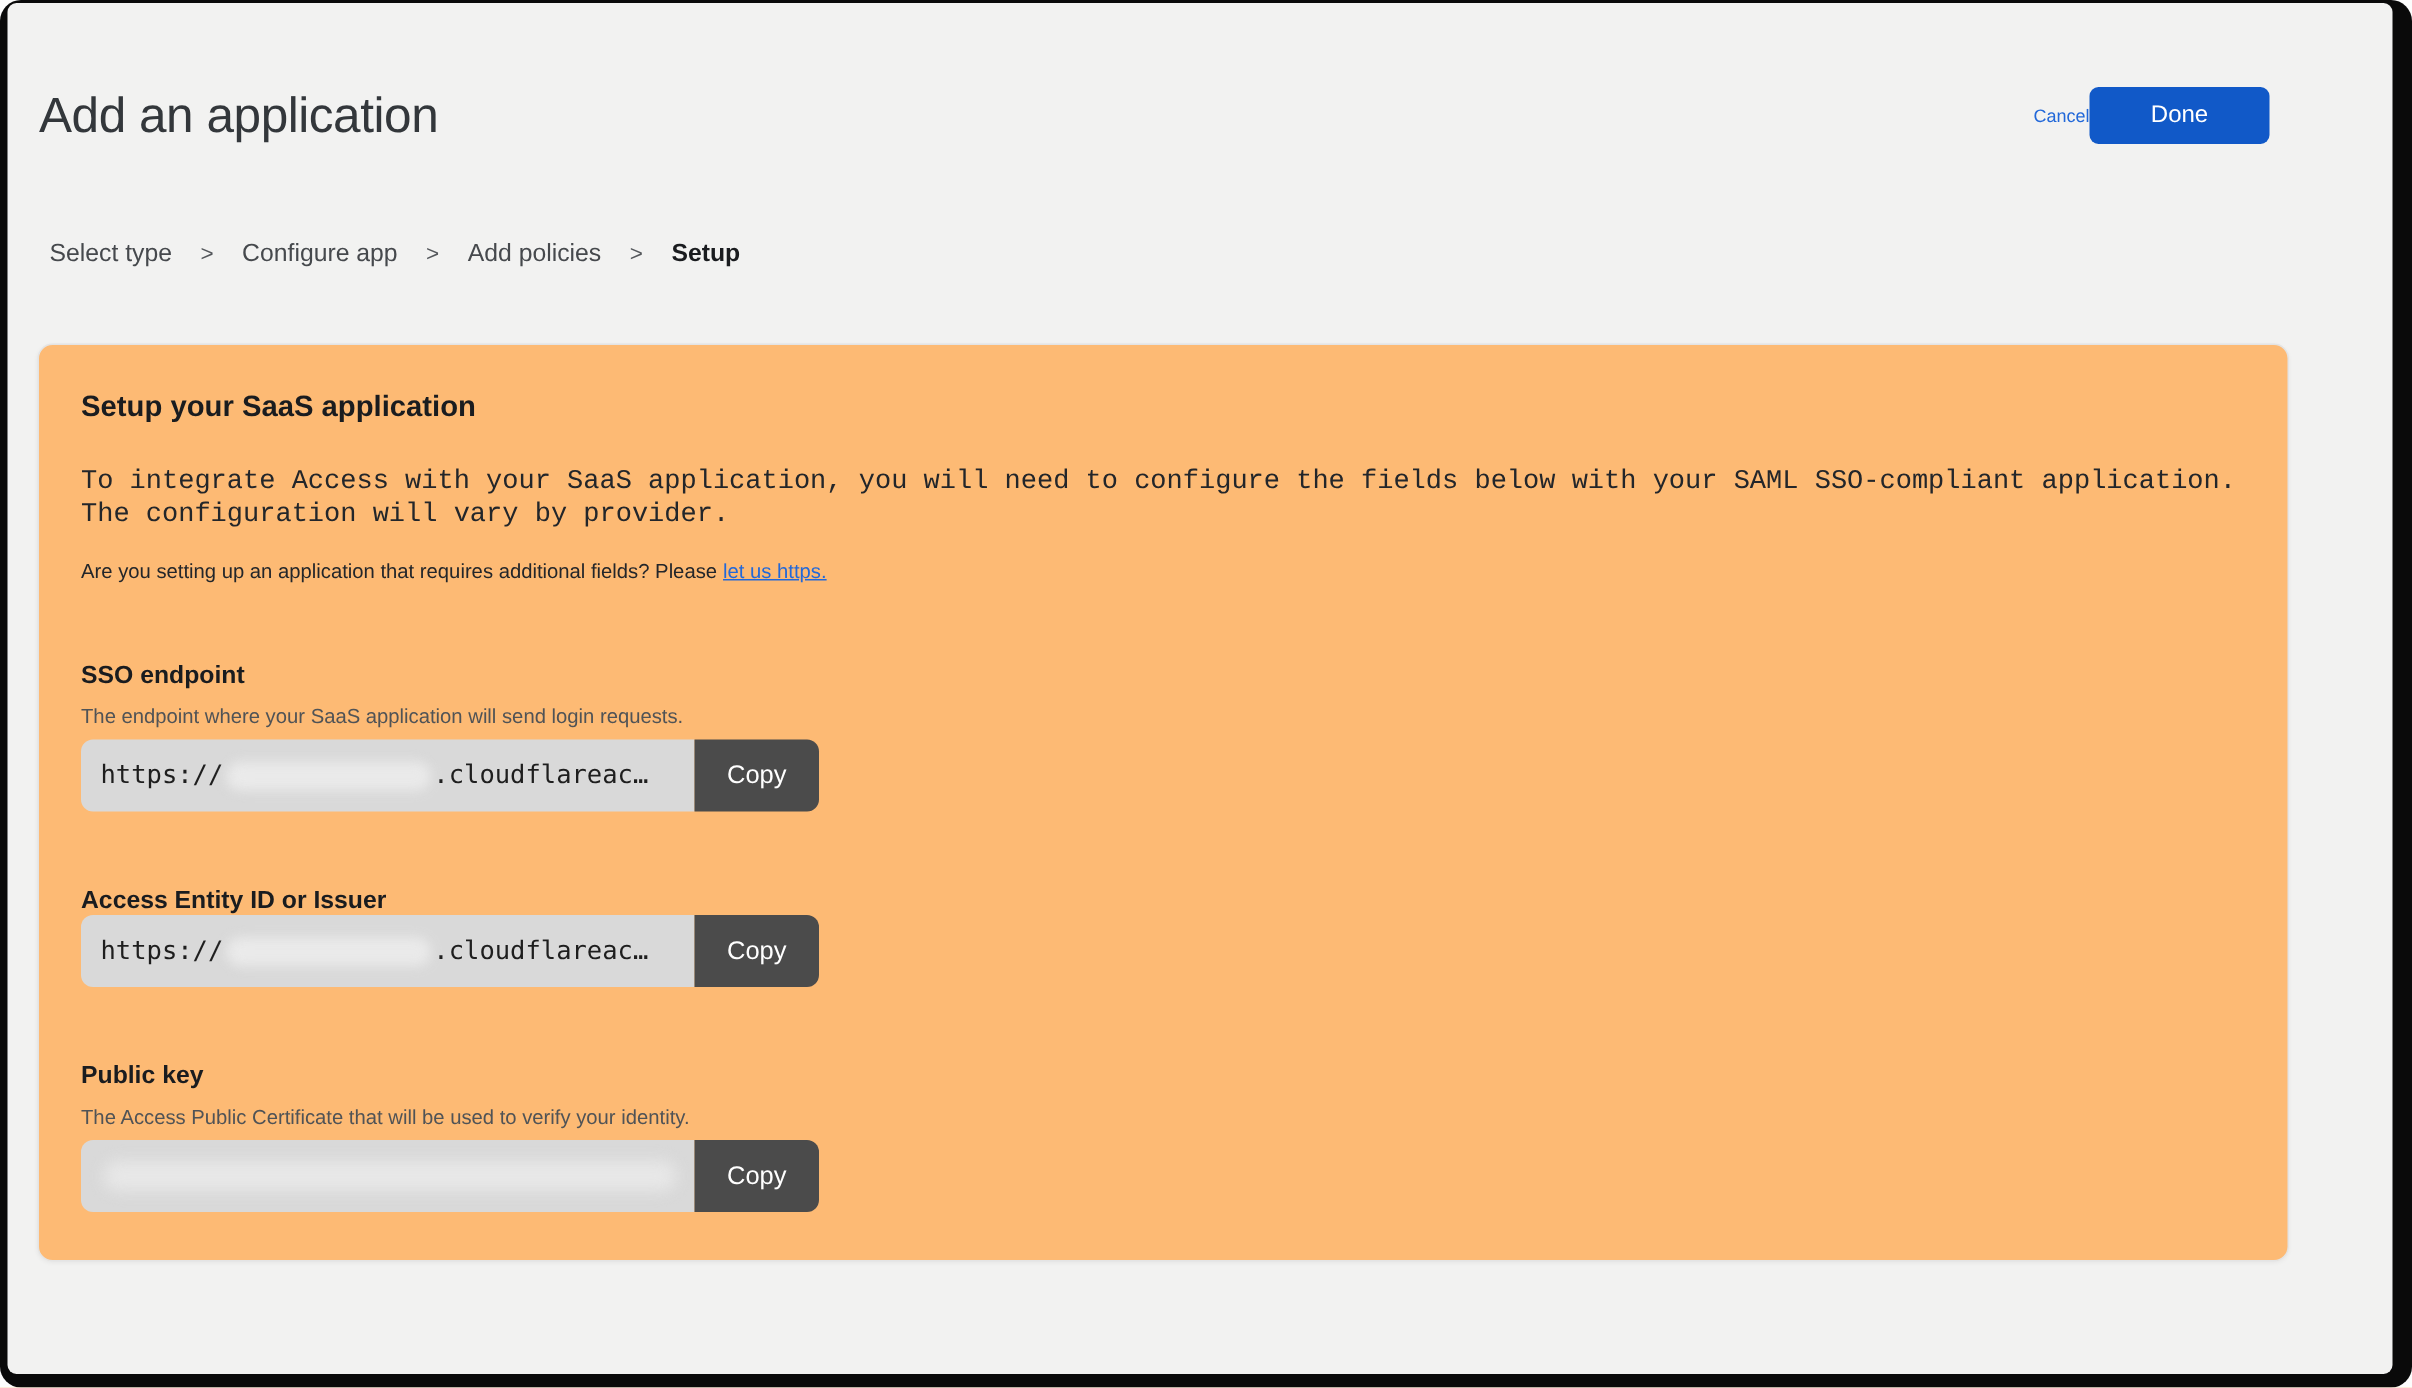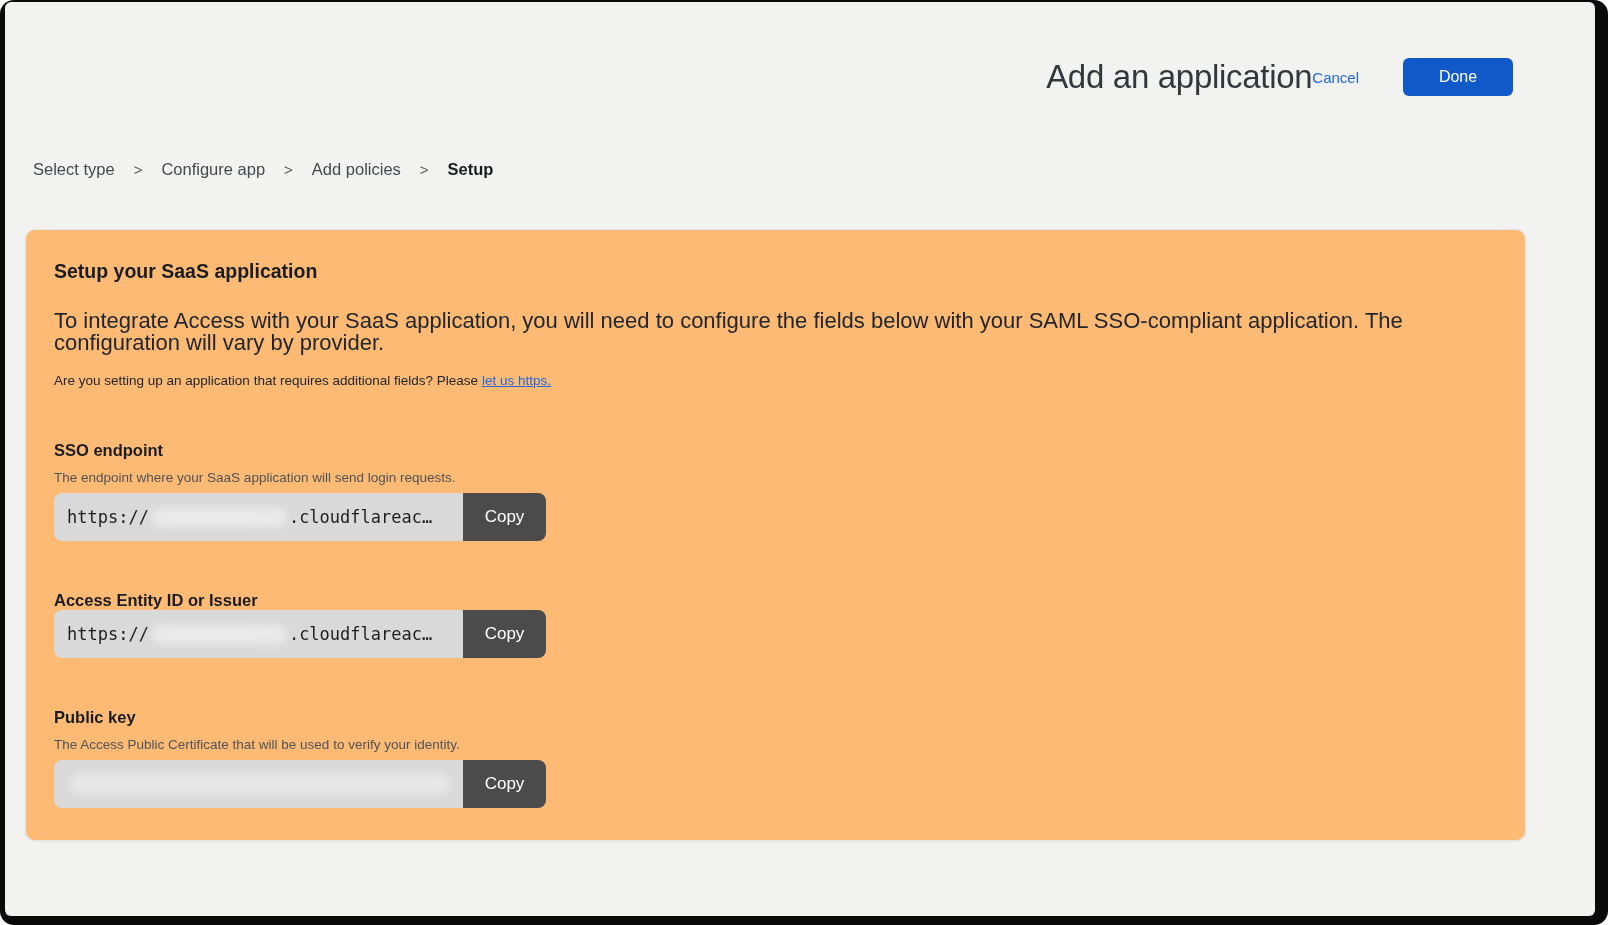--- a/index.html
+++ b/index.html
@@ -14,35 +14,34 @@
   }
   .page {
     width: 100%; height: 100%;
     background: #f2f2f1;
     border-radius: 6px;
     overflow: hidden;
   }
 
   
   .header {
-    display: flex; justify-content: flex-end; align-items: center;
+    display: flex; justify-content: space-between; align-items: center;
     padding: 56px 82px 0 21px;
   }
   .page-title {
     margin: 0; font-size: 33px; font-weight: 400; letter-spacing: -0.3px;
     color: #33373b;
   }
   .header-actions { display: flex; align-items: center; }
   .cancel-link {
-    color: #2268d9; font-size: 15px; cursor: pointer; text-decoration: none;
-    margin-right: 44px;
+    color: #2268d9; font-size: 12px; cursor: pointer; text-decoration: none;
   }
   .done-btn {
     background: #1159c8; color: #ffffff; border: none; border-radius: 6px;
-    width: 110px; height: 38px; font-size: 16px; font-family: inherit;
+    width: 120px; height: 38px; font-size: 16px; font-family: inherit;
     cursor: pointer;
   }
 
   
   .breadcrumb {
     margin-top: 64px; padding-left: 28px;
     font-size: 16.5px; color: #46494d;
     display: flex; align-items: center; gap: 19px;
   }
   .bc-item { cursor: default; text-align: right; }
@@ -55,21 +54,21 @@
     background: #fdba74;
     border: 1px solid #e4e4e4;
     border-radius: 10px;
     box-shadow: 0 1px 3px rgba(0,0,0,0.05);
     padding: 30px 30px 32px 28px;
   }
   .card-heading {
     margin: 0 0 27px 0; font-size: 19.5px; font-weight: 700; color: #1a1c1f;
   }
   .intro {
-    margin: 0 0 18px 0; font-size: 22px; line-height: 22px; color: #23262a;
+    margin: 0 0 18px 0; font-size: 18px; line-height: 22px; color: #23262a; font-family: Liberation Mono, monospace;
   }
   .note {
     margin: 0 0 52px 0; font-size: 13.5px; line-height: 17px; color: #23262a;
   }
   .note-link { color: #2268d9; text-decoration: underline; cursor: pointer; margin-left: 4px; }
 
   
   .field { margin-top: 50px; }
   .field:first-of-type { margin-top: 0; }
   .field-label { margin: 0; font-size: 16.5px; font-weight: 700; color: #1a1c1f; }

